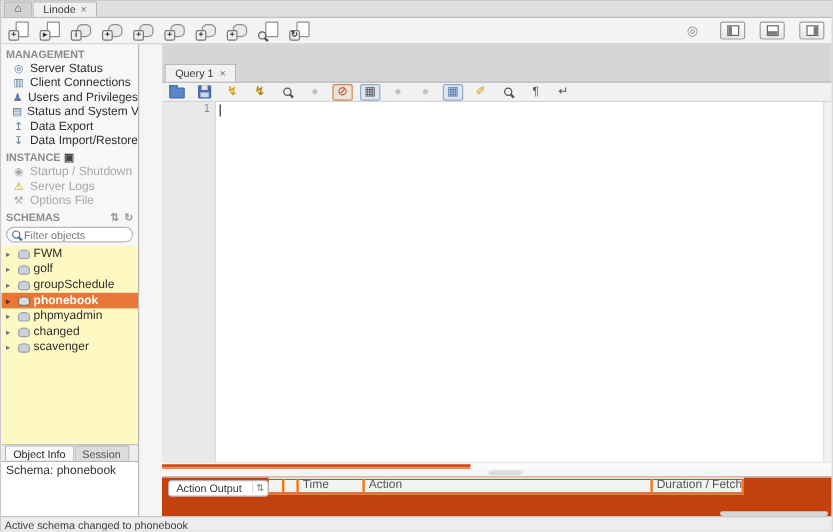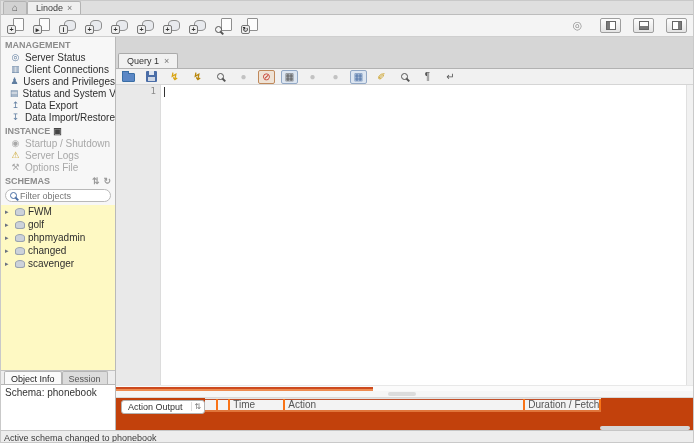--- a/index.html
+++ b/index.html
@@ -21,21 +21,21 @@
   .mico .bdg { position:absolute; left:0; bottom:-1px; width:9px; height:9px; background:#efefef; border:1px solid #777; border-radius:2px; font-size:7px; line-height:8px; text-align:center; color:#333; font-weight:bold; }
   .sp { flex:1; }
   .conn-ind { font-size:11px; color:#8a8a8a; margin-right:6px; }
   .tgl { width:21px; height:15px; border:1px solid #9e9e9e; border-radius:2px; background:linear-gradient(#fdfdfd,#e4e4e4); display:flex; align-items:center; justify-content:center; margin-left:3px; }
   .tgl i { display:block; width:10px; height:9px; border:1px solid #666; position:relative; background:#fff; }
   .tgl.l i::before { content:""; position:absolute; left:0; top:0; bottom:0; width:3px; background:#7a7a7a; }
   .tgl.b i::before { content:""; position:absolute; left:0; right:0; bottom:0; height:3px; background:#7a7a7a; }
   .tgl.r i::before { content:""; position:absolute; right:0; top:0; bottom:0; width:3px; background:#7a7a7a; }
 
   
-  .body { display:flex; height:393px; }
+  .body { display:flex; height:393px;gap:19px; }
   .sidebar { width:115px; background:#f7f7f7; border-right:1px solid #b9b9b9; display:flex; flex-direction:column; overflow:hidden; }
   .sec-h { height:14px; padding:2px 4px 0; color:#8b8b8b; font-weight:bold; font-size:9px; display:flex; align-items:center; gap:3px; }
   .sec-h .right { margin-left:auto; display:flex; gap:4px; color:#9a9a9a; font-size:9px; }
   .s-item { height:12px; display:flex; align-items:center; gap:4px; padding-left:9px; white-space:nowrap; color:#2e2e2e; }
   .s-item .ico { width:11px; text-align:center; font-size:9px; color:#5f7da0; line-height:1; }
   .s-item.dim, .s-item.dim .ico { color:#a8a8a8; }
   .inst-badge { font-size:9px; color:#444; }
 
   .filterbox { margin:2px 4px 3px; height:13px; background:#fff; border:1px solid #b9b9b9; border-radius:7px; display:flex; align-items:center; padding:0 4px; gap:3px; }
   .filterbox input { border:none; outline:none; width:80px; font-size:9px; font-family:"Liberation Sans",sans-serif; color:#333; background:transparent; }
@@ -236,20 +236,30 @@
           <span>FWM</span>
         </div>
         <div class="t-row">
           <span class="tri">▸</span>
           <span class="cyl"></span>
           <span>golf</span>
         </div>
         <div class="t-row">
           <span class="tri">▸</span>
           <span class="cyl"></span>
+          <span>groupSchedule</span>
+        </div>
+        <div class="t-row sel">
+          <span class="tri">▸</span>
+          <span class="cyl"></span>
+          <span>phonebook</span>
+        </div>
+        <div class="t-row">
+          <span class="tri">▸</span>
+          <span class="cyl"></span>
           <span>phpmyadmin</span>
         </div>
         <div class="t-row">
           <span class="tri">▸</span>
           <span class="cyl"></span>
           <span>changed</span>
         </div>
         <div class="t-row">
           <span class="tri">▸</span>
           <span class="cyl"></span>

